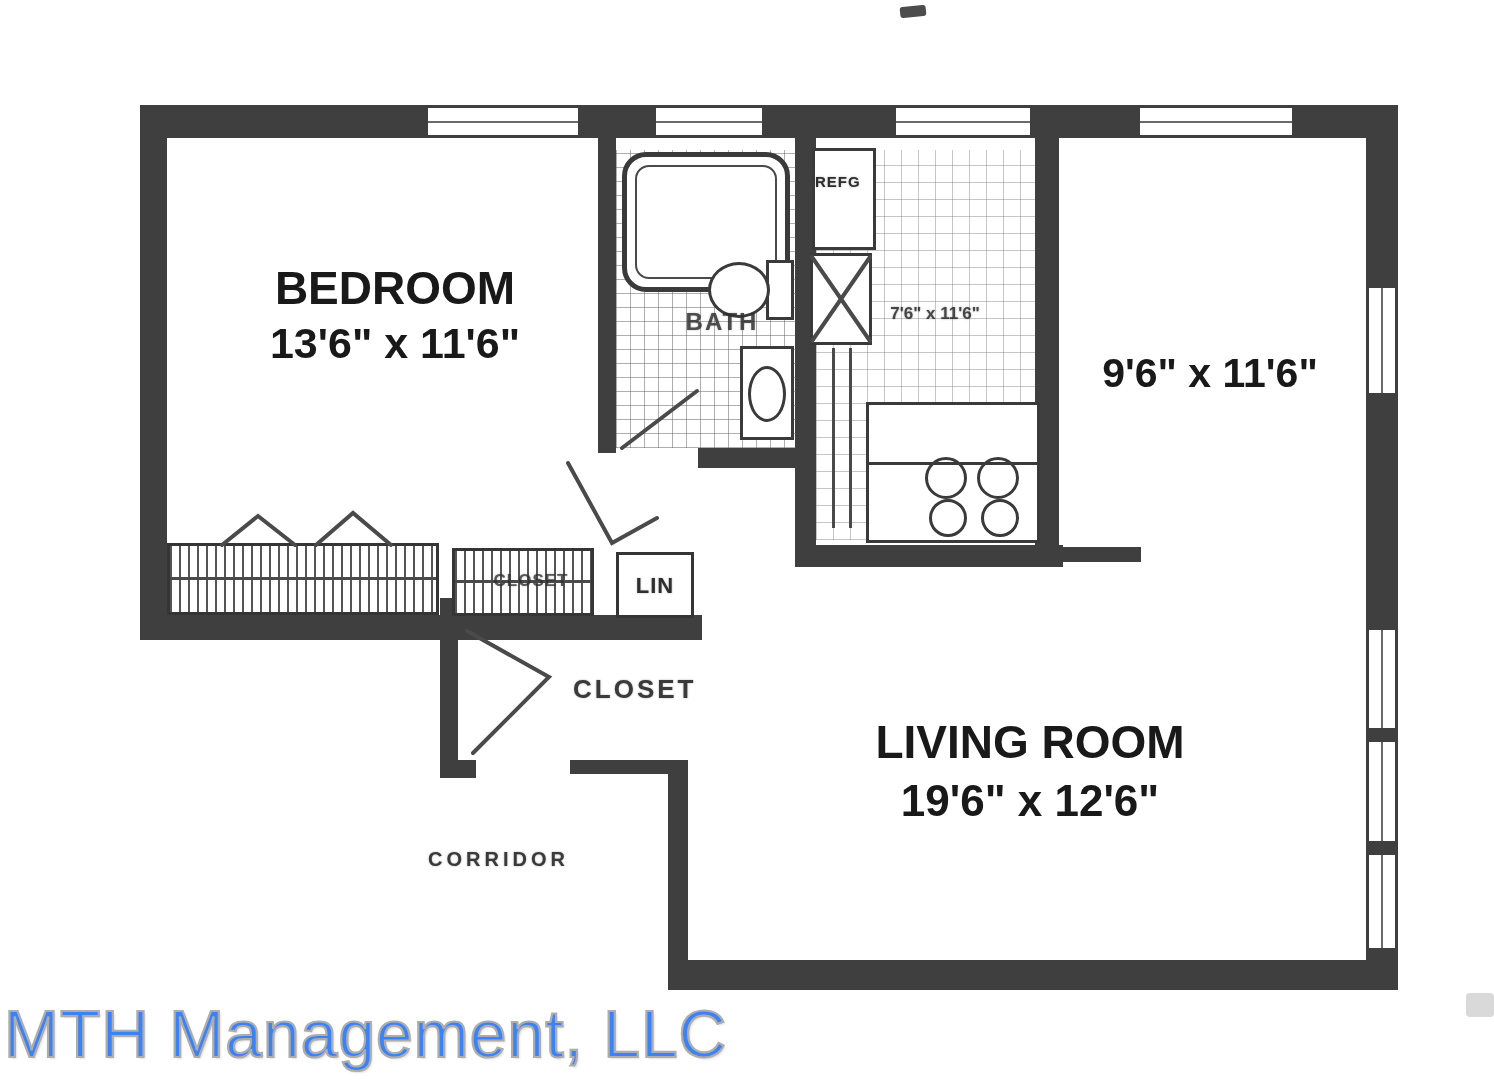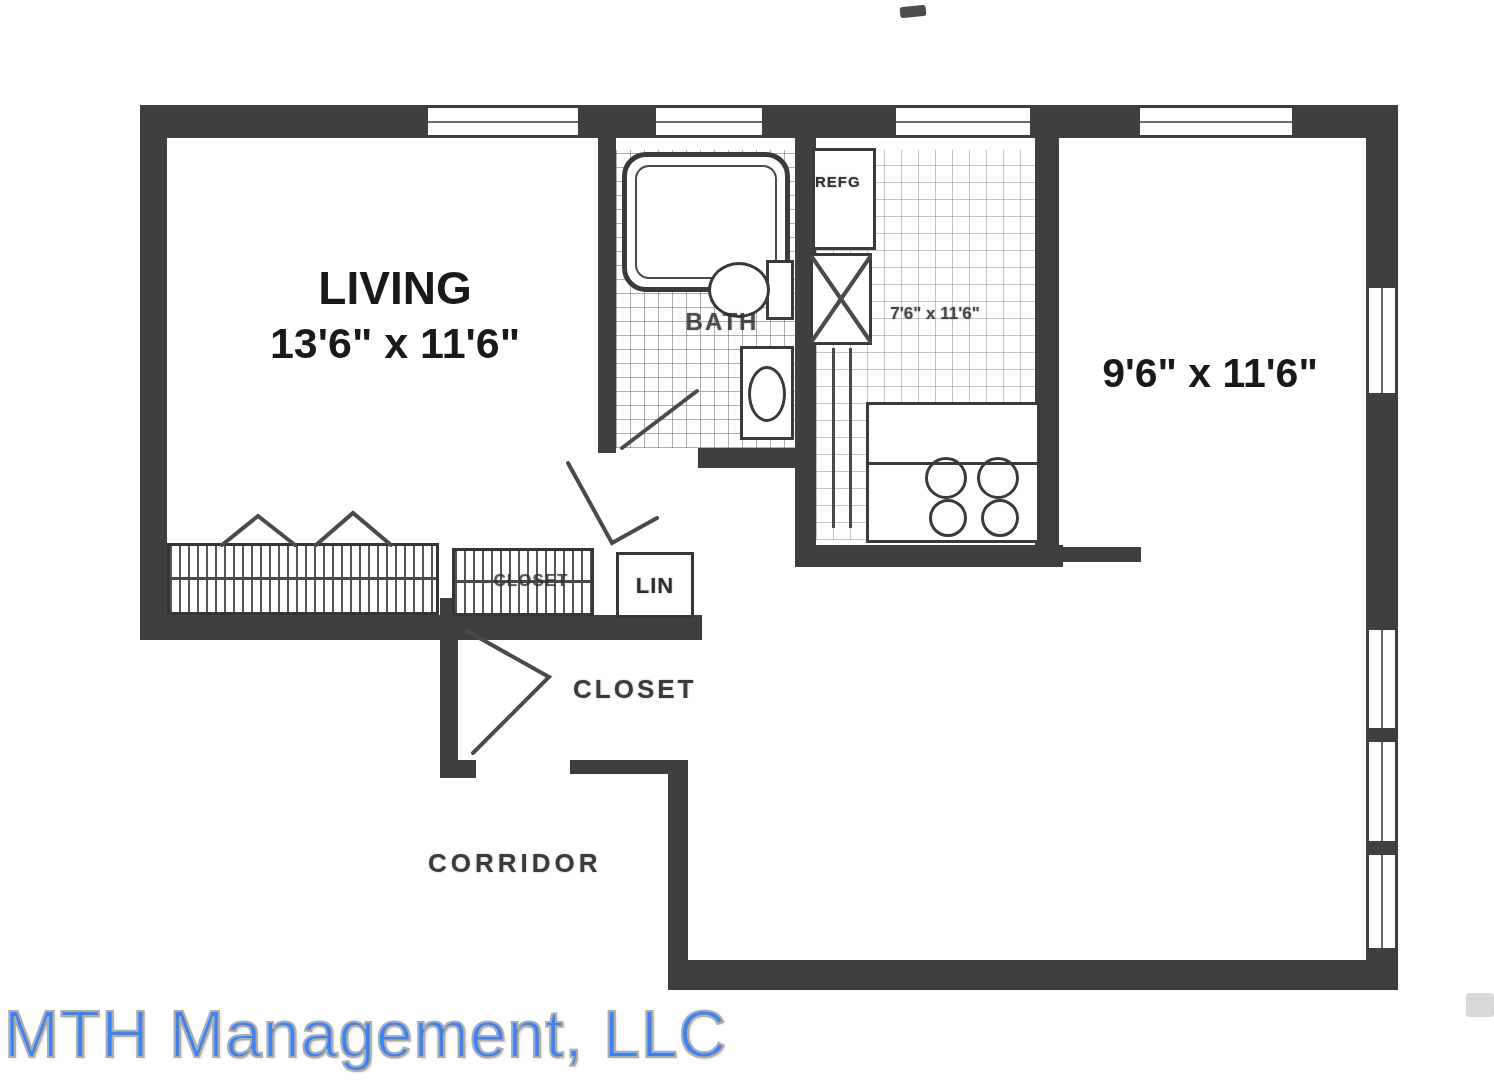--- a/index.html
+++ b/index.html
@@ -103,28 +103,32 @@
     <polyline points="222,545 258,516 295,545" fill="none" stroke="#4a4a4a" stroke-width="4" stroke-linecap="round"></polyline>
     <polyline points="316,545 353,513 391,545" fill="none" stroke="#4a4a4a" stroke-width="4" stroke-linecap="round"></polyline>
     <polyline points="568,463 612,543 657,518" fill="none" stroke="#4a4a4a" stroke-width="4" stroke-linecap="round"></polyline>
     <line x1="622" y1="448" x2="697" y2="391" stroke="#4a4a4a" stroke-width="4" stroke-linecap="round"></line>
     <polyline points="467,631 549,677 473,753" fill="none" stroke="#4a4a4a" stroke-width="4" stroke-linecap="round"></polyline>
     <line x1="812" y1="257" x2="870" y2="341" stroke="#4a4a4a" stroke-width="4" stroke-linecap="round"></line>
     <line x1="870" y1="257" x2="812" y2="341" stroke="#4a4a4a" stroke-width="4" stroke-linecap="round"></line>
   </svg>
 
   <div class="abs" style="left:180px;top:262px;width:430px;text-align:center;">
-    <div class="room-label" style="position:static;font-size:46px;">LIVING</div>
+    <div class="room-label" style="position:static;font-size:46px;">BEDROOM</div>
     <div class="room-label" style="position:static;font-size:43px;margin-top:4px;">13'6" x 11'6"</div>
   </div>
 
   <div class="room-label" style="left:1040px;top:350px;width:340px;font-size:41px;">9'6" x 11'6"</div>
 
+  <div class="abs" style="left:800px;top:716px;width:460px;text-align:center;">
+    <div class="room-label" style="position:static;font-size:46px;">LIVING ROOM</div>
+    <div class="room-label" style="position:static;font-size:44px;margin-top:6px;">19'6" x 12'6"</div>
+  </div>
 
   <div class="small-label" style="left:573px;top:674px;font-size:26px;letter-spacing:3px;color:#3a3a3a;">CLOSET</div>
-  <div class="small-label" style="left:428px;top:848px;font-size:26px;letter-spacing:4px;color:#3a3a3a;">CORRIDOR</div>
+  <div class="small-label" style="left:428px;top:848px;font-size:20px;letter-spacing:4px;color:#3a3a3a;">CORRIDOR</div>
 
   <div class="abs" style="left:900px;top:6px;width:26px;height:11px;background:#4c4c4c;border-radius:3px;transform:rotate(-6deg);"></div>
   <div class="abs" style="left:1466px;top:993px;width:28px;height:24px;background:#c9c9c9;border-radius:4px;opacity:.7;"></div>
 
   <div id="watermark">MTH Management, LLC</div>
 
 </div>
 
 </body></html>

